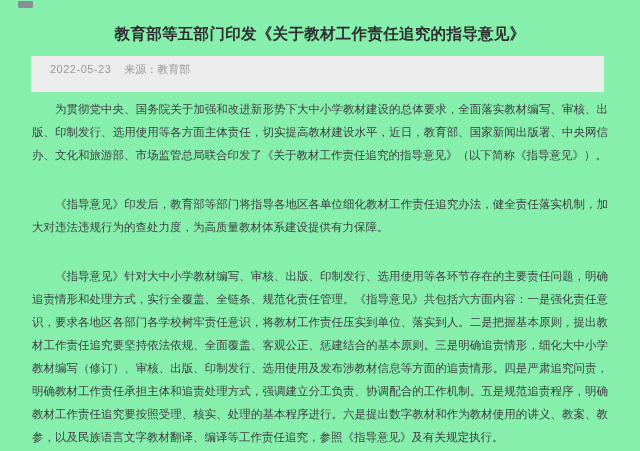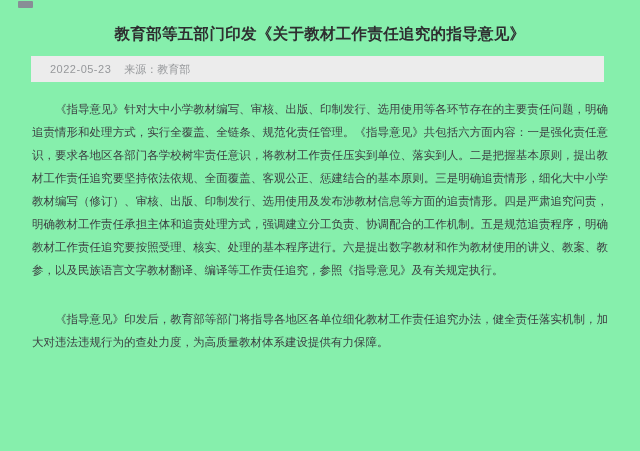--- a/index.html
+++ b/index.html
@@ -32,21 +32,21 @@
     line-height: 20px;
     font-weight: bold;
     color: #2e2e30;
     letter-spacing: 0.3px;
   }
   .meta-bar {
     position: absolute;
     left: 31px;
     top: 56px;
     width: 573px;
-    height: 26px;
+    height: 36px;
     box-sizing: border-box;
     background: #ececec;
     padding-left: 19px;
     font-size: 11px;
     line-height: 26px;
     color: #96989b;
   }
   .meta-bar .date {
     margin-right: 13px;
     letter-spacing: 0.5px;
@@ -77,17 +77,18 @@
 
   <div class="corner-mark"></div>
 
   <h1 class="title">教育部等五部门印发《关于教材工作责任追究的指导意见》</h1>
 
   <div class="meta-bar">
     <span class="date">2022-05-23</span><span class="source">来源：教育部</span>
   </div>
 
   <div class="article-body">
+    <p>为贯彻党中央、国务院关于加强和改进新形势下大中小学教材建设的总体要求，全面落实教材编写、审核、出版、印制发行、选用使用等各方面主体责任，切实提高教材建设水平，近日，教育部、国家新闻出版署、中央网信办、文化和旅游部、市场监管总局联合印发了《关于教材工作责任追究的指导意见》（以下简称《指导意见》）。</p>
+    <p>《指导意见》印发后，教育部等部门将指导各地区各单位细化教材工作责任追究办法，健全责任落实机制，加大对违法违规行为的查处力度，为高质量教材体系建设提供有力保障。</p>
     <p>《指导意见》针对大中小学教材编写、审核、出版、印制发行、选用使用等各环节存在的主要责任问题，明确追责情形和处理方式，实行全覆盖、全链条、规范化责任管理。《指导意见》共包括六方面内容：一是强化责任意识，要求各地区各部门各学校树牢责任意识，将教材工作责任压实到单位、落实到人。二是把握基本原则，提出教材工作责任追究要坚持依法依规、全面覆盖、客观公正、惩建结合的基本原则。三是明确追责情形，细化大中小学教材编写（修订）、审核、出版、印制发行、选用使用及发布涉教材信息等方面的追责情形。四是严肃追究问责，明确教材工作责任承担主体和追责处理方式，强调建立分工负责、协调配合的工作机制。五是规范追责程序，明确教材工作责任追究要按照受理、核实、处理的基本程序进行。六是提出数字教材和作为教材使用的讲义、教案、教参，以及民族语言文字教材翻译、编译等工作责任追究，参照《指导意见》及有关规定执行。</p>
-    <p>《指导意见》印发后，教育部等部门将指导各地区各单位细化教材工作责任追究办法，健全责任落实机制，加大对违法违规行为的查处力度，为高质量教材体系建设提供有力保障。</p>
   </div>
 
 </div>
 
 </body></html>

